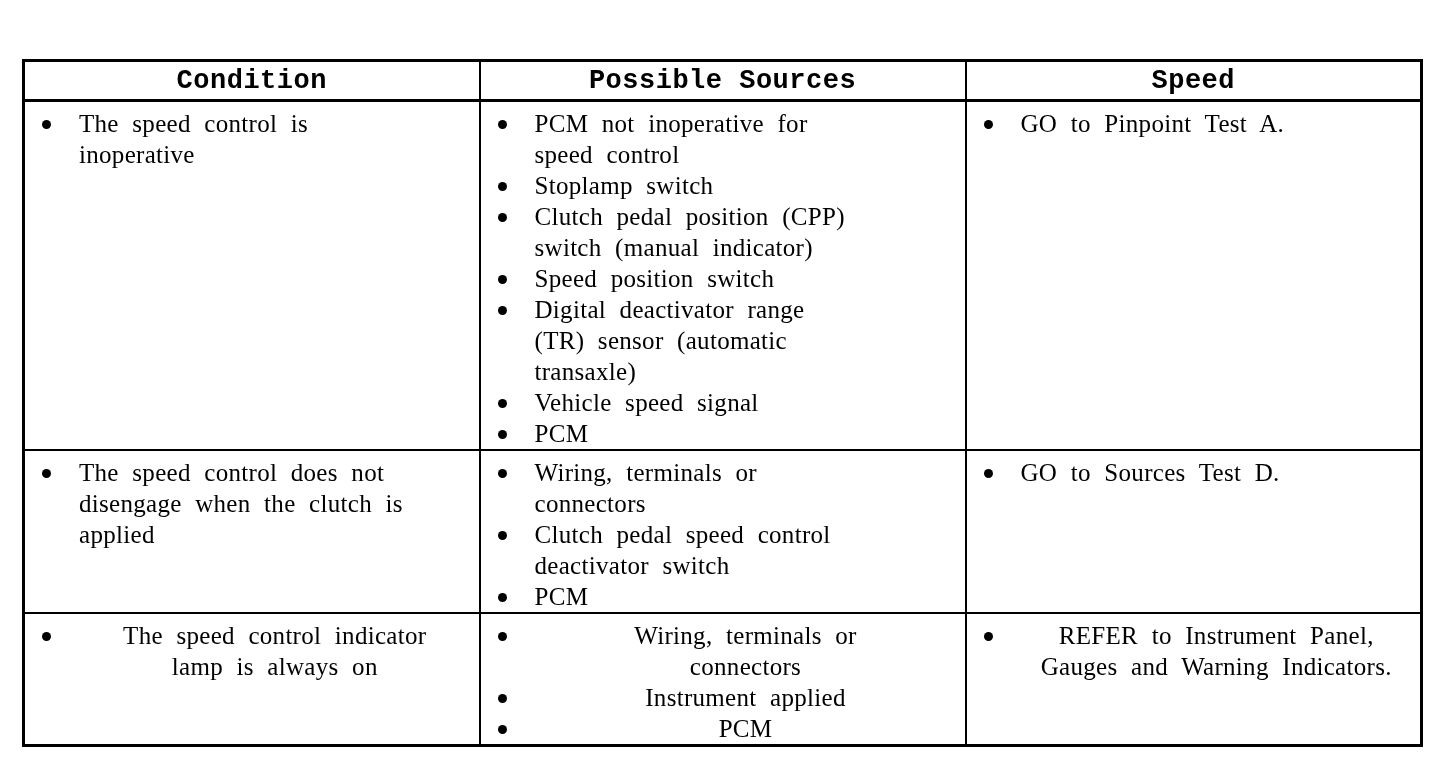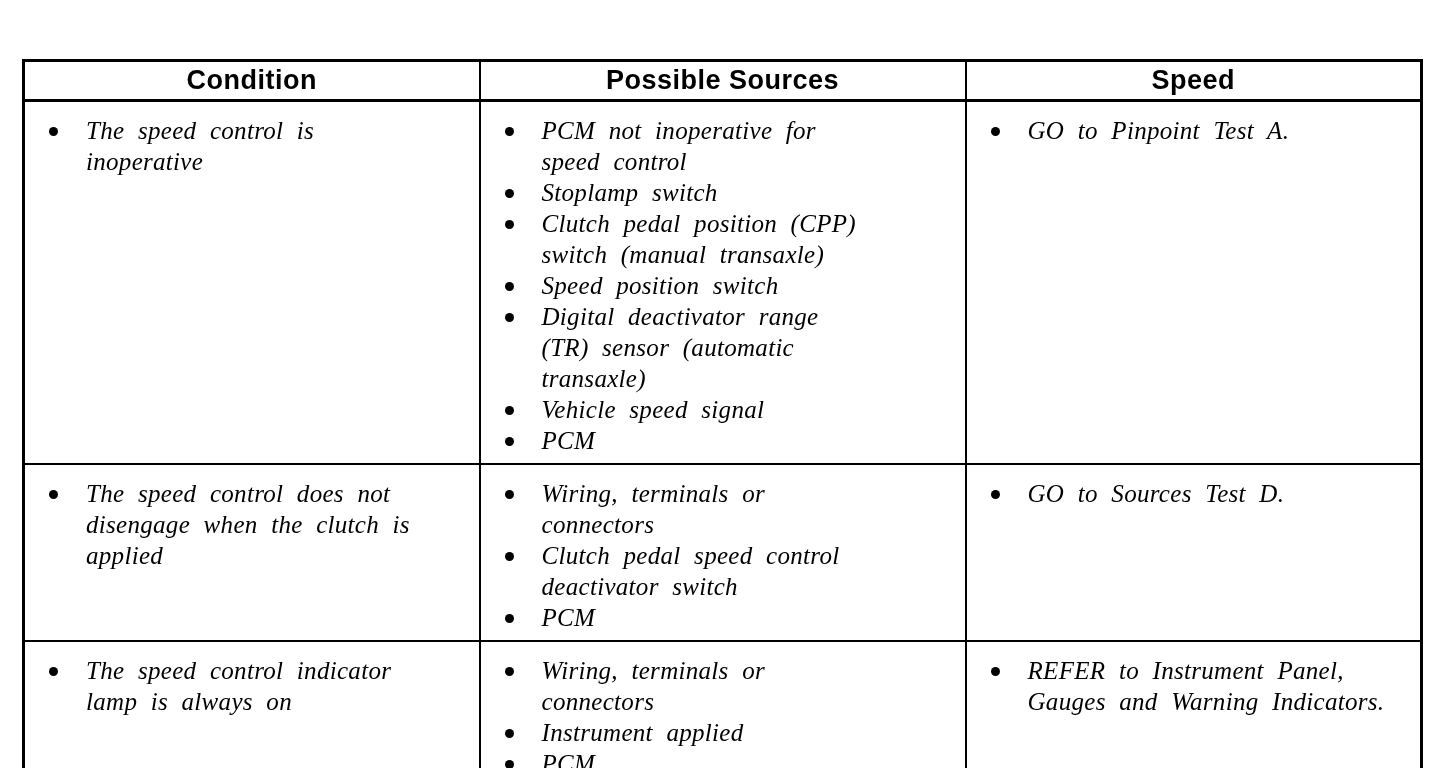--- a/index.html
+++ b/index.html
@@ -31,21 +31,21 @@
     table-layout: fixed;
     background: #fff;
     border: 3px solid #000;
   }
   col.c-condition { width: 456px; }
   col.c-sources   { width: 486px; }
   col.c-action    { width: 456px; }
 
   thead th {
     height: 40px;
-    font-family: Liberation Sans, sans-serif;
+    font-family: Liberation Mono, monospace;
     font-weight: bold;
     font-size: 27px;
     letter-spacing: 0.5px;
     text-align: center;
     vertical-align: middle;
     border-left: 2px solid #000;
     border-right: 2px solid #000;
     border-bottom: 3px solid #000;
     padding: 0;
   }
@@ -54,23 +54,23 @@
     vertical-align: top;
     border: 2px solid #000;
     padding: 6px 8px 0 0;
     font-size: 25px;
     line-height: 31px;
     word-spacing: 7px;
     letter-spacing: 0.3px;
   }
   tr.row-0 td { height: 340px; }
   tr.row-1 td { height: 163px; }
-  tr.row-2 td { height: 130px; }
+  tr.row-2 td { height: 130px; text-align: center; }
 
-  ul.bullets { list-style: none; margin: 7px; padding: 0; font-style: italic; }
+  ul.bullets { list-style: none; margin: 0; padding: 0; }
   ul.bullets li {
     position: relative;
     padding-left: 54px;
     white-space: pre-line;
   }
   ul.bullets li::before {
     content: "";
     position: absolute;
     left: 17px; top: 12px;
     width: 9px; height: 9px;
@@ -104,21 +104,21 @@
               <li>The speed control is
 inoperative</li>
             </ul>
           </td>
           <td>
             <ul class="bullets">
               <li>PCM not inoperative for
 speed control</li>
               <li>Stoplamp switch</li>
               <li>Clutch pedal position (CPP)
-switch (manual transaxle)</li>
+switch (manual indicator)</li>
               <li>Speed position switch</li>
               <li>Digital deactivator range
 (TR) sensor (automatic
 transaxle)</li>
               <li>Vehicle speed signal</li>
               <li>PCM</li>
             </ul>
           </td>
           <td>
             <ul class="bullets">

